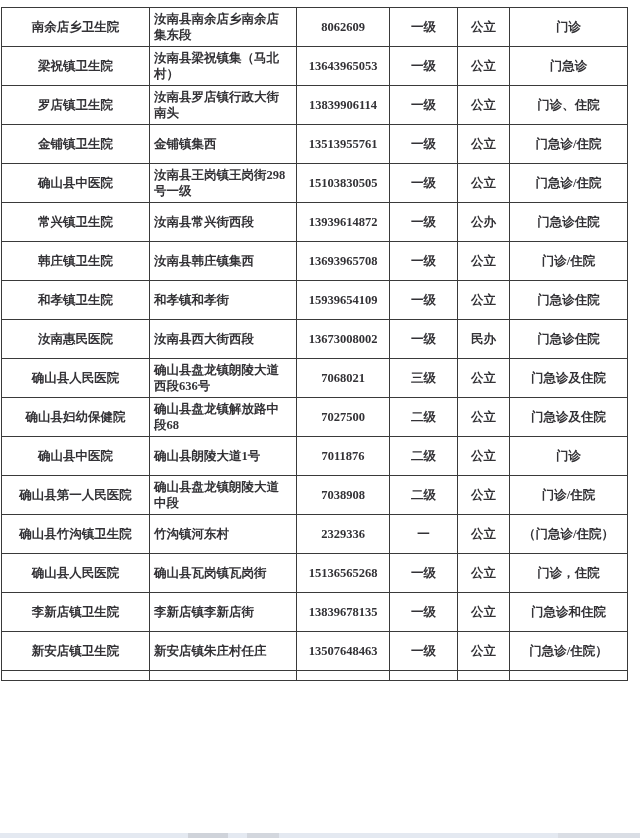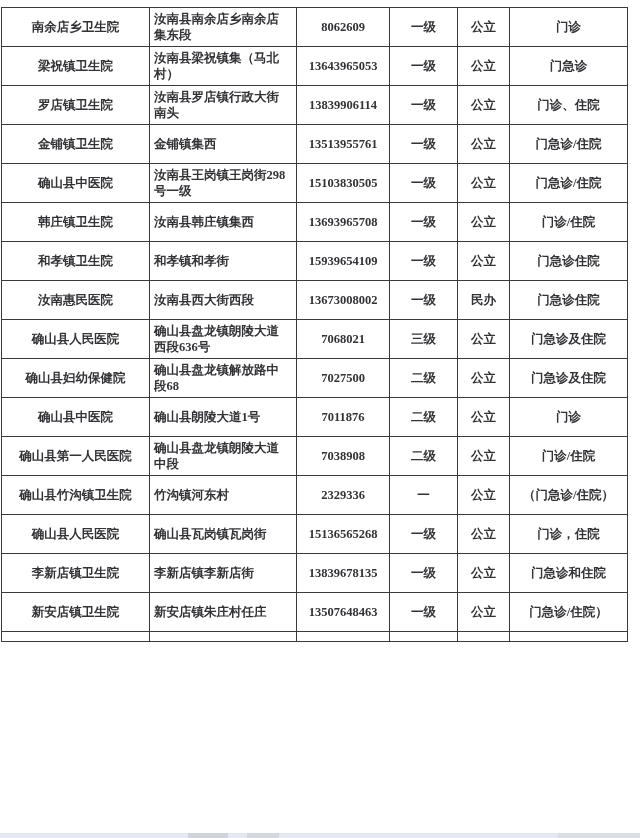--- a/index.html
+++ b/index.html
@@ -109,20 +109,28 @@
           </tr>
           <tr>
             <td class="cell name">确山县中医院</td>
             <td class="cell address">汝南县王岗镇王岗街298号一级</td>
             <td class="cell phone">15103830505</td>
             <td class="cell level">一级</td>
             <td class="cell ownership">公立</td>
             <td class="cell services">门急诊/住院</td>
           </tr>
           <tr>
+            <td class="cell name">常兴镇卫生院</td>
+            <td class="cell address">汝南县常兴街西段</td>
+            <td class="cell phone">13939614872</td>
+            <td class="cell level">一级</td>
+            <td class="cell ownership">公办</td>
+            <td class="cell services">门急诊住院</td>
+          </tr>
+          <tr>
             <td class="cell name">韩庄镇卫生院</td>
             <td class="cell address">汝南县韩庄镇集西</td>
             <td class="cell phone">13693965708</td>
             <td class="cell level">一级</td>
             <td class="cell ownership">公立</td>
             <td class="cell services">门诊/住院</td>
           </tr>
           <tr>
             <td class="cell name">和孝镇卫生院</td>
             <td class="cell address">和孝镇和孝街</td>

